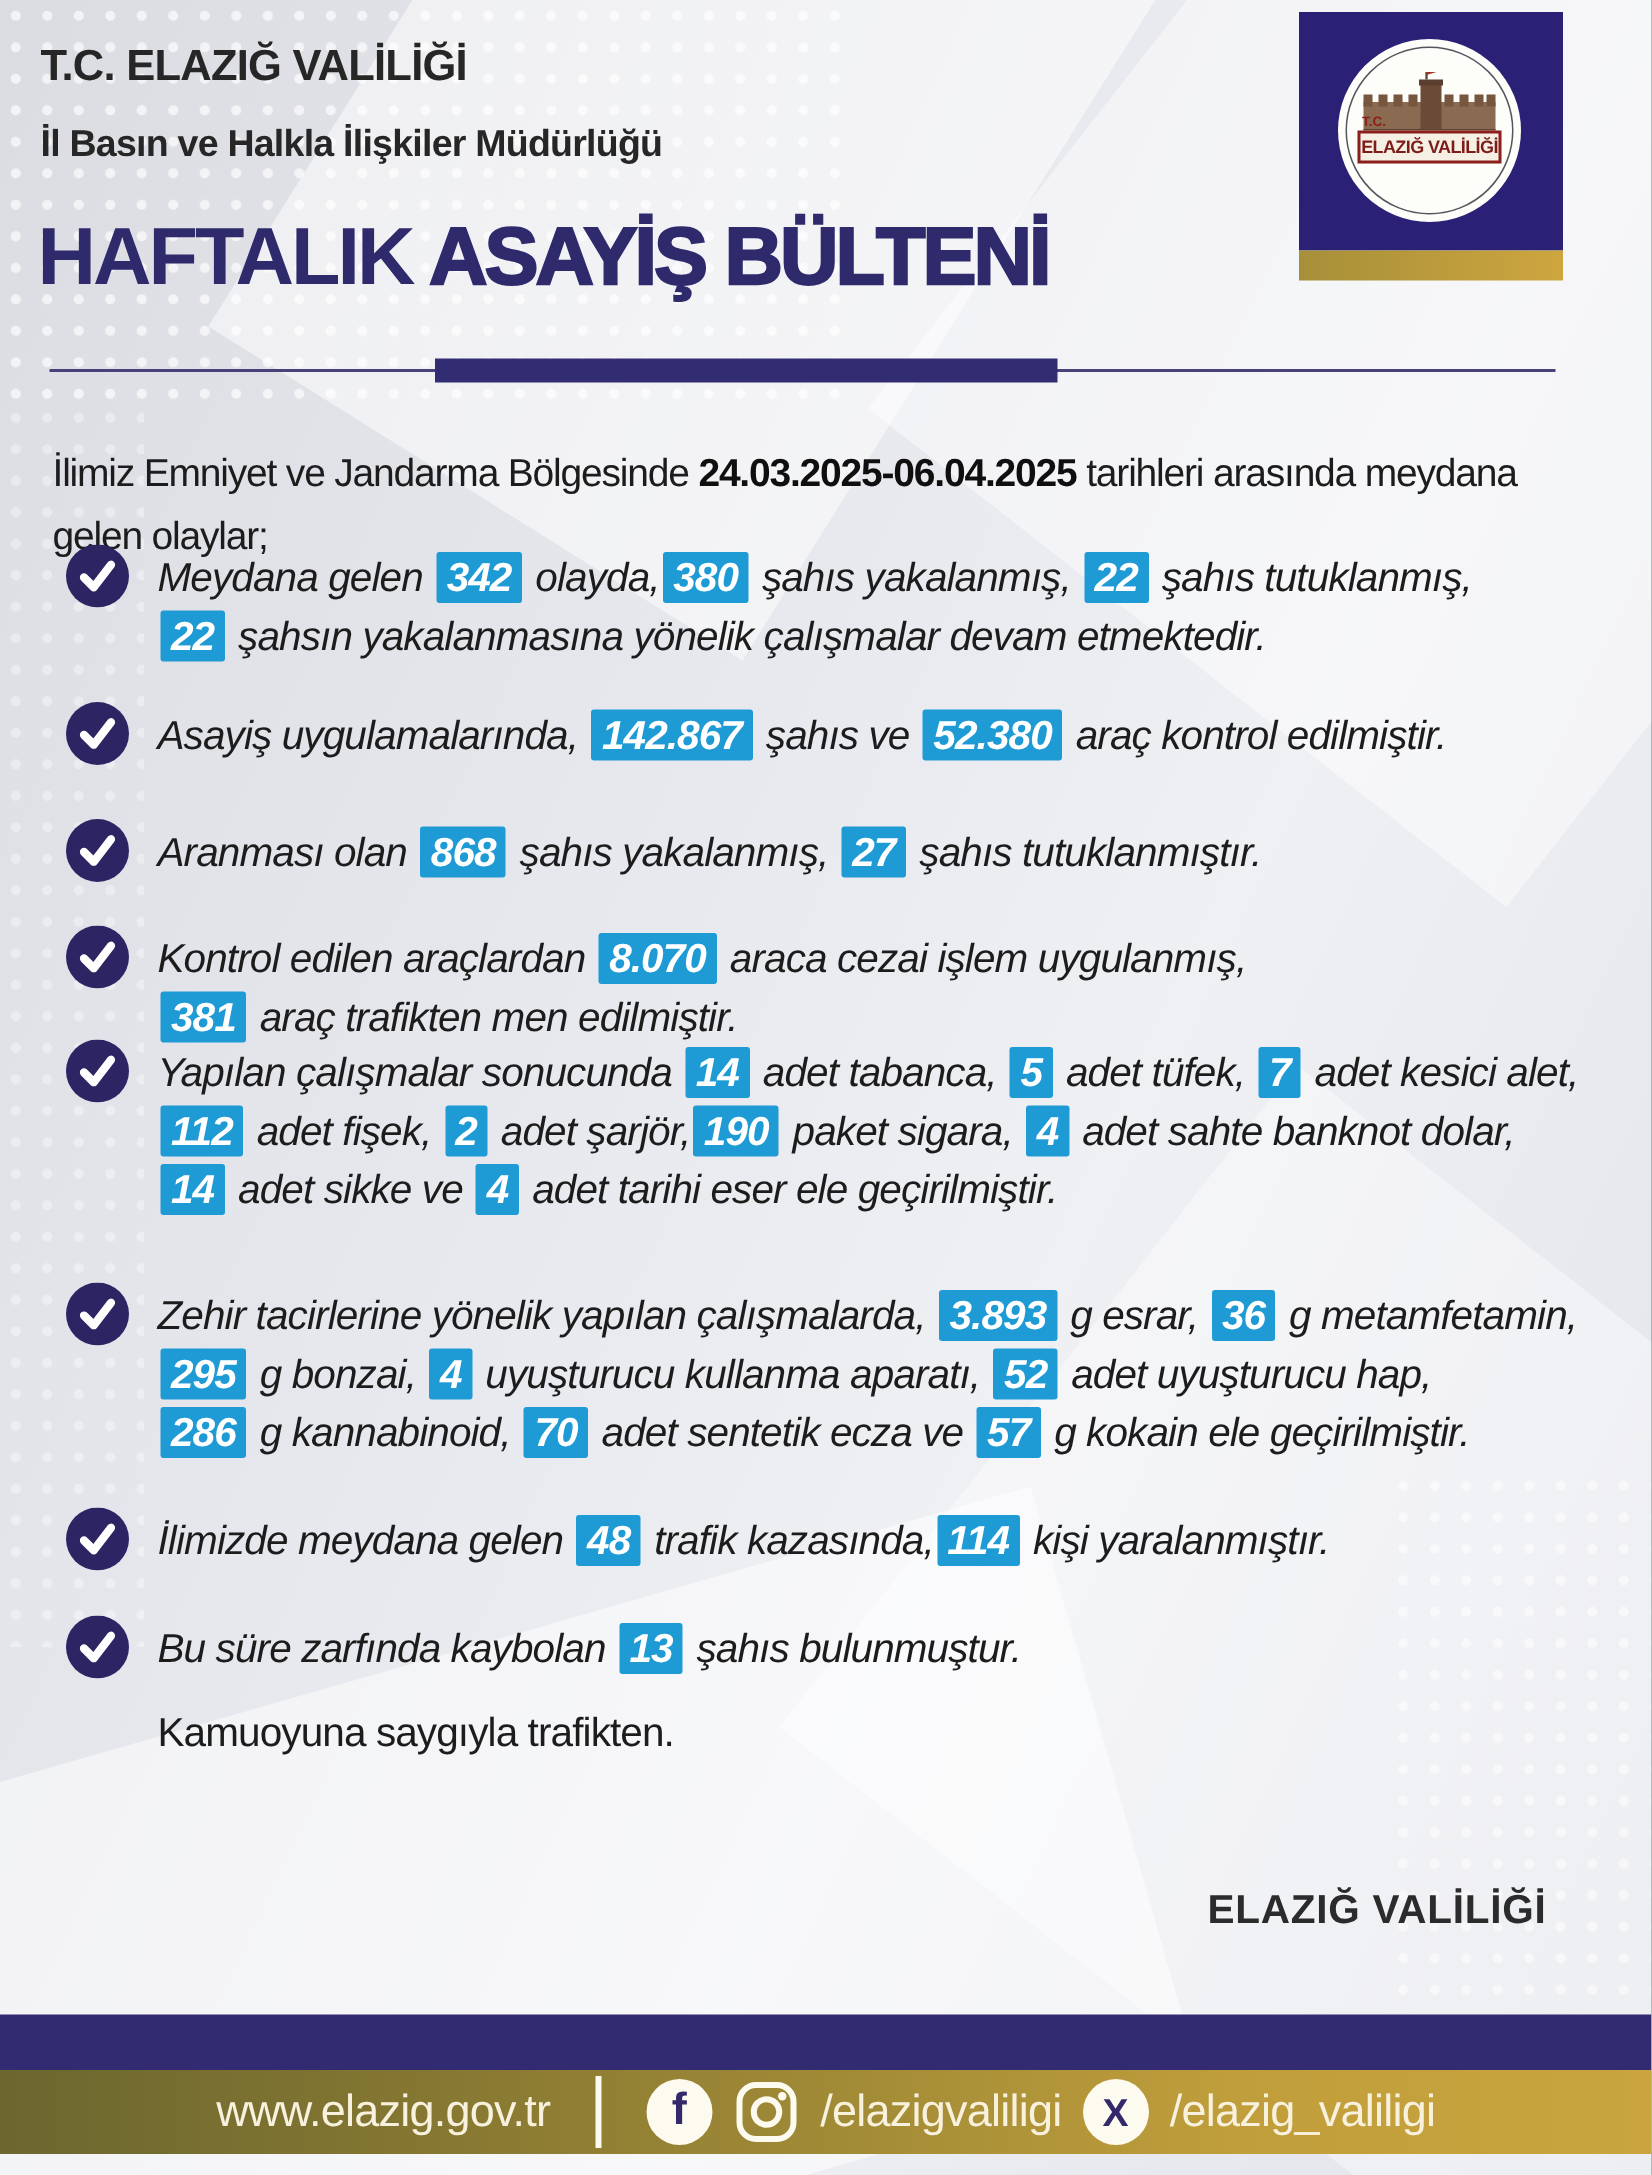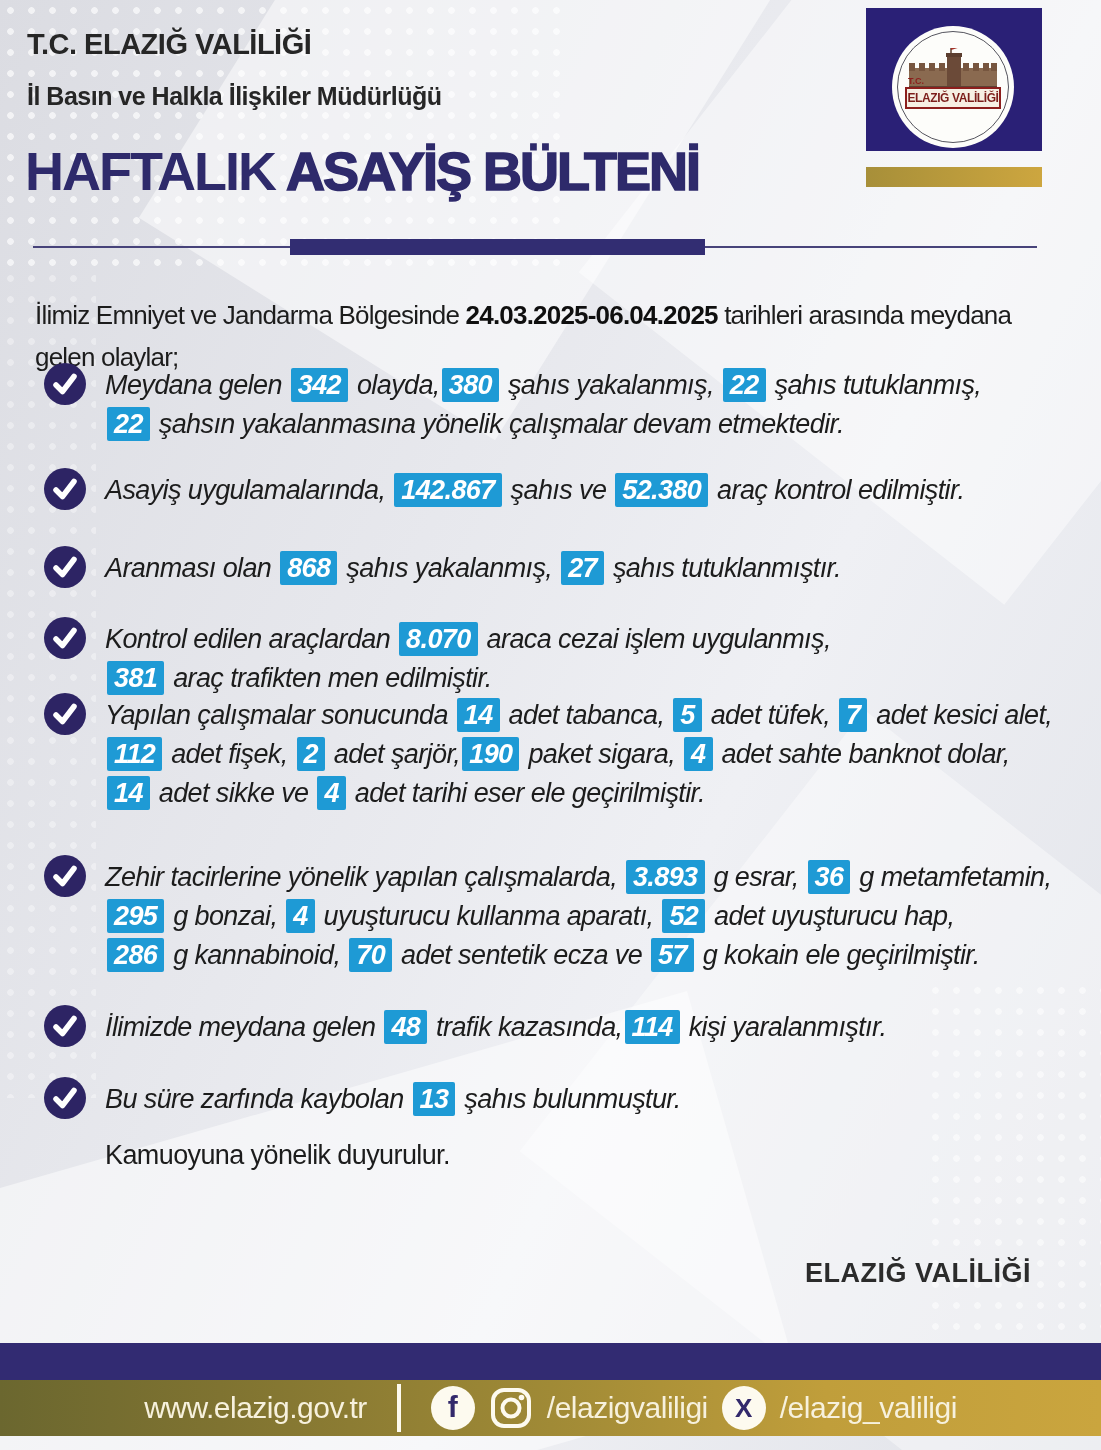--- a/index.html
+++ b/index.html
@@ -23,21 +23,21 @@
 
   
   #org{position:absolute;left:27px;top:28px;font-size:29px;font-weight:bold;letter-spacing:-.5px;color:#262626;}
   #dept{position:absolute;left:27px;top:82px;font-size:25px;font-weight:bold;letter-spacing:-.5px;color:#262626;}
   #main-title{position:absolute;left:25px;top:140px;font-size:54px;line-height:62px;color:#2e2a6b;letter-spacing:-2px;white-space:nowrap;font-weight:bold;}
   #main-title .t2{-webkit-text-stroke:1.6px #2e2a6b;}
   #divider-line{position:absolute;left:33px;top:246px;width:1004px;height:2px;background:#47437a;}
   #divider-bar{position:absolute;left:290px;top:239px;width:415px;height:16px;background:#322d72;}
 
   
-  #logo{position:absolute;left:866px;top:8px;width:176px;height:143px;background:#2a2076;}
+  #logo{position:absolute;left:866px;top:8px;width:176px;height:159px;background:#2a2076;}
   #logo-gold{position:absolute;left:866px;top:167px;width:176px;height:20px;
     background:linear-gradient(90deg,#a78f39,#cda63f);}
   #logo-circle{position:absolute;left:26px;top:18px;width:122px;height:122px;background:#fdfdfa;border-radius:50%;}
   #logo-ring{position:absolute;inset:5px;border:1.5px solid #55555e;border-radius:50%;}
   #logo-castle{position:absolute;left:15px;top:22px;width:92px;height:46px;}
   #logo-tc{position:absolute;left:16px;top:50px;font-size:9px;font-weight:bold;color:#8c1e1c;}
   #logo-label{position:absolute;left:13px;top:61px;width:92px;background:#f6efe3;border:2px solid #8c1e1c;
     color:#7c1d1a;font-size:12px;font-weight:bold;text-align:center;padding:2px 0;letter-spacing:-.4px;white-space:nowrap;}
 
   
@@ -182,21 +182,21 @@
 
     <div class="bullet">
       <svg class="check" viewBox="0 0 42 42">
         <circle cx="21" cy="21" r="21" fill="#2d2464"></circle>
         <path d="M12 22 L18.5 28.5 L30 13.5" fill="none" stroke="#ffffff" stroke-width="5.5" stroke-linecap="round" stroke-linejoin="round"></path>
       </svg>
       <p>Bu süre zarfında kaybolan <span class="hl">13</span> şahıs bulunmuştur.</p>
     </div>
   </div>
 
-  <div id="closing">Kamuoyuna yönelik duyurulur.</div>
+  <div id="closing">Kamuoyuna saygıyla trafikten.</div>
   <div id="signature">ELAZIĞ VALİLİĞİ</div>
 
   <div id="footer-navy"></div>
   <div id="footer-gold">
     <span class="site">www.elazig.gov.tr</span>
     <span class="vbar"></span>
     <span class="circle-ic">
         <span class="fb-glyph">f</span>
       </span>
     <svg id="ig-icon" viewBox="0 0 44 44">

